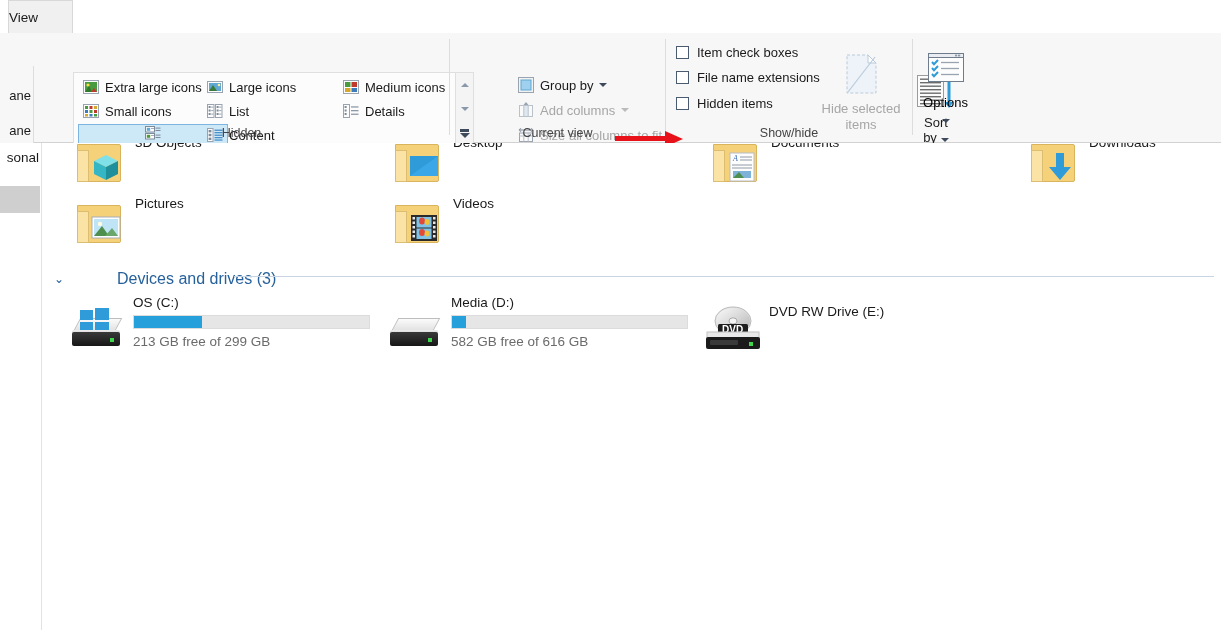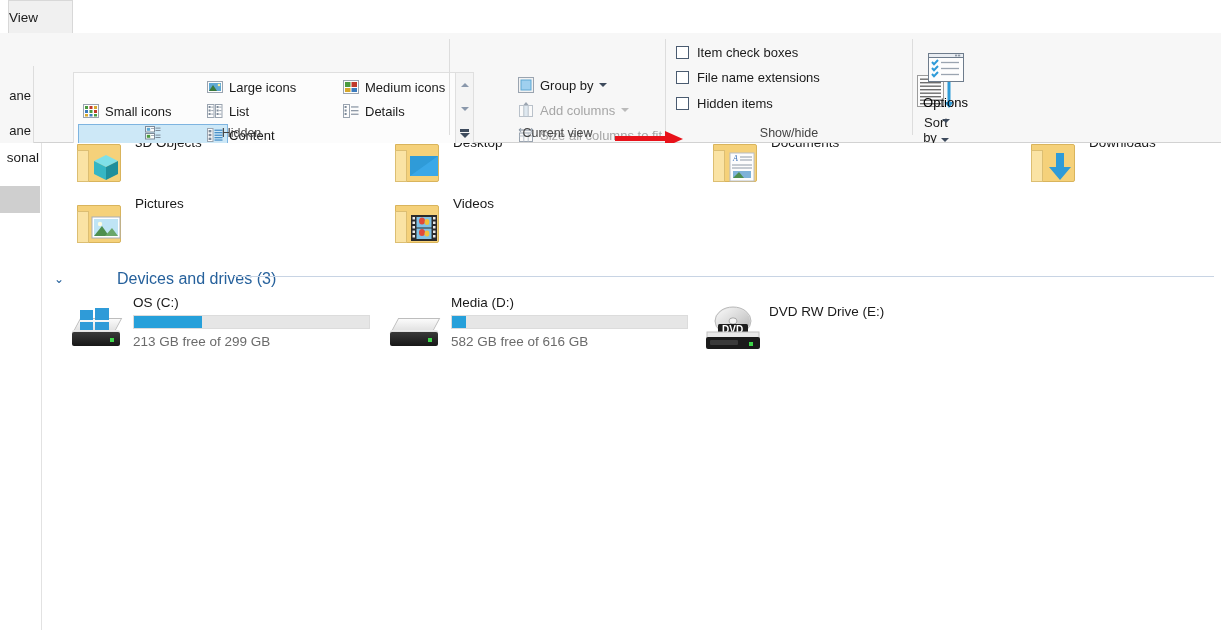--- a/index.html
+++ b/index.html
@@ -333,20 +333,32 @@
 
     <div class="panes-cut">
       <div class="pane-txt" style="top:22px;">ane</div>
       <div class="pane-txt" style="top:57px;">ane</div>
     </div>
 
     <div class="rb-group" style="left:34px; width:415px;">
 
       <div class="gallery">
 
+        <div class="gal-item" style="left:4px; top:3px; width:140px;">
+          <span class="gal-icon">
+            <svg width="16" height="16" viewBox="0 0 16 16">
+              <rect x="0.5" y="1.5" width="15" height="13" fill="#fdfdfd" stroke="#9aa4b0"></rect>
+              <rect x="2" y="3" width="12" height="10" fill="#4a9a3f"></rect>
+              <circle cx="5" cy="6" r="1.6" fill="#f5e04a"></circle>
+              <path d="M2 13 L6 7 L9 13 Z" fill="#2f7a2b"></path>
+              <path d="M8 13 L11 9 L14 13 Z" fill="#c0392b"></path>
+            </svg>
+          </span>
+          <span>Extra large icons</span>
+        </div>
 
         <div class="gal-item" style="left:128px; top:3px; width:110px;">
           <span class="gal-icon">
             <svg width="16" height="16" viewBox="0 0 16 16">
               <rect x="0.5" y="2.5" width="15" height="11" fill="#fdfdfd" stroke="#9aa4b0"></rect>
               <rect x="2" y="4" width="12" height="8" fill="#5fa8d3"></rect>
               <path d="M2 12 L6 6 L10 12 Z" fill="#3b7a3b"></path>
               <circle cx="12" cy="6" r="1.3" fill="#f7f0a0"></circle>
             </svg>
           </span>
@@ -550,20 +562,31 @@
       </div>
       <div class="chk-row" style="left:10px; top:34px;">
         <span class="chkbox"></span>
         <span>File name extensions</span>
       </div>
       <div class="chk-row" style="left:10px; top:60px;">
         <span class="chkbox"></span>
         <span>Hidden items</span>
       </div>
 
+      <div class="bigbtn dis" style="left:147px; top:18px; width:96px;">
+        <span style="display:block;">
+          <svg width="46" height="46" viewBox="0 0 46 46">
+            <path d="M9 4 L30 4 L38 12 L38 42 L9 42 Z" fill="#eef3f9" stroke="#b9cada" stroke-dasharray="3 2"></path>
+            <path d="M30 4 L38 12 L30 12 Z" fill="#ffffff" stroke="#b9cada"></path>
+            <path d="M10 41 L37 6" stroke="#b9cada" stroke-width="1.2"></path>
+          </svg>
+        </span>
+        <span style="display:block;">Hide selected</span>
+        <span style="display:block;">items</span>
+      </div>
 
       <div class="rb-group-label">Show/hide</div>
     </div>
 
     <div class="rb-sep" style="left:912px;"></div>
 
     <div class="rb-group" style="left:913px; width:65px;">
       <div class="bigbtn" style="left:0px; top:18px; width:65px;">
         <span style="display:block;">
           <svg width="44" height="40" viewBox="0 0 44 40">

